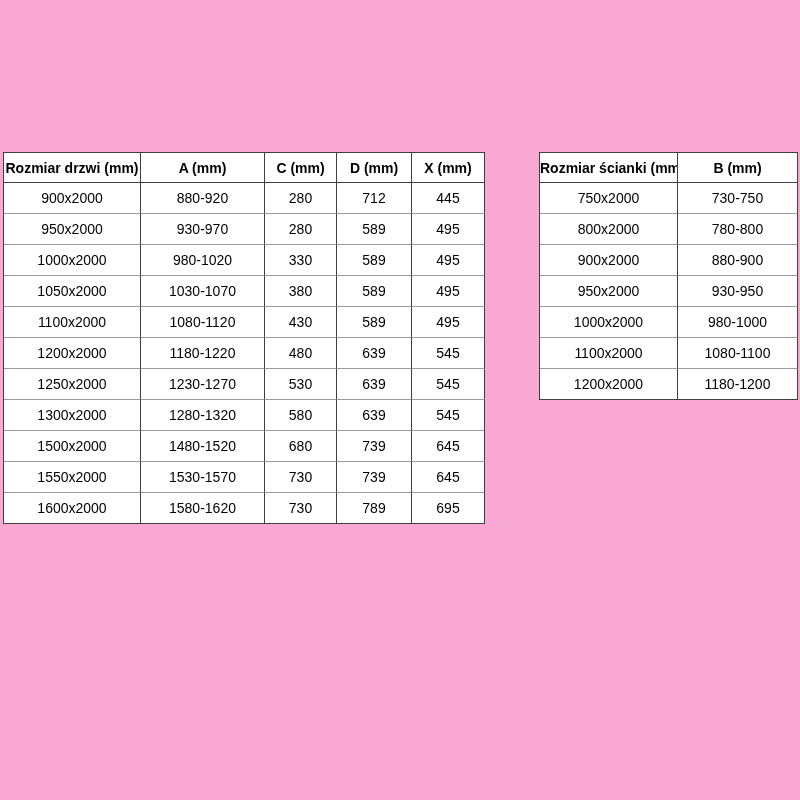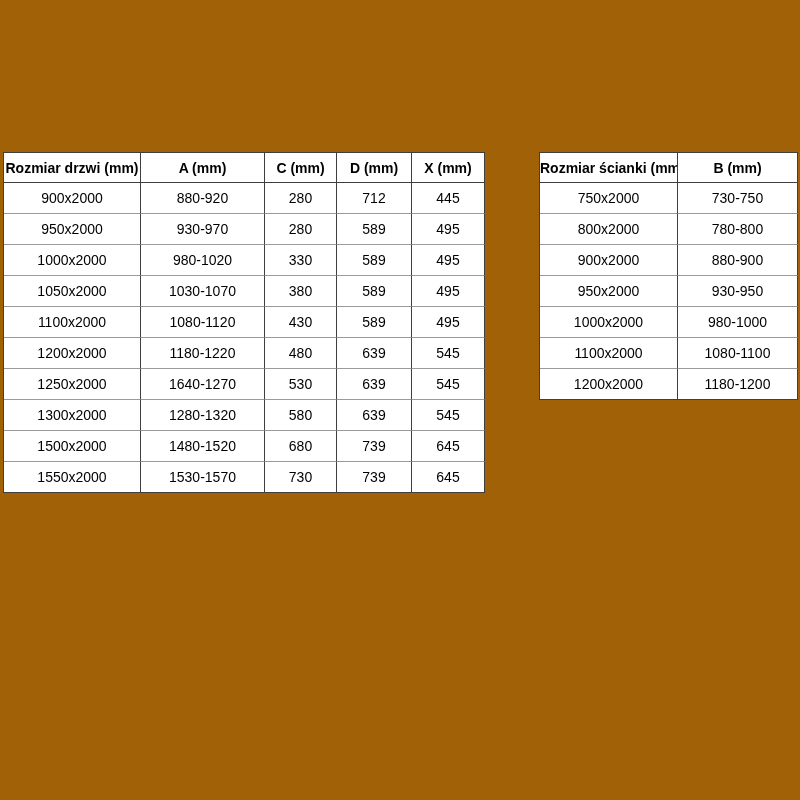--- a/index.html
+++ b/index.html
@@ -5,21 +5,21 @@
   * { box-sizing: border-box; margin: 0; padding: 0; }
   html, body {
     width: 800px; height: 800px;
     background: #ffffff;
     font-family: "Liberation Sans", sans-serif;
     color: #000000;
   }
   .canvas {
     position: relative;
     width: 800px; height: 800px;
-    background: #a16207;
+    background: #f9a8d4;
     overflow: hidden;
     padding-left: 32px;
   }
   table.spec-table {
     position: absolute;
     border-collapse: separate;
     border-spacing: 0;
     table-layout: fixed;
     border-top: 1px solid #3f3f3f;
     border-left: 1px solid #3f3f3f;
@@ -107,21 +107,21 @@
         </tr>
         <tr>
           <td>1200x2000</td>
           <td>1180-1220</td>
           <td>480</td>
           <td>639</td>
           <td>545</td>
         </tr>
         <tr>
           <td>1250x2000</td>
-          <td>1640-1270</td>
+          <td>1230-1270</td>
           <td>530</td>
           <td>639</td>
           <td>545</td>
         </tr>
         <tr>
           <td>1300x2000</td>
           <td>1280-1320</td>
           <td>580</td>
           <td>639</td>
           <td>545</td>
@@ -132,20 +132,27 @@
           <td>680</td>
           <td>739</td>
           <td>645</td>
         </tr>
         <tr>
           <td>1550x2000</td>
           <td>1530-1570</td>
           <td>730</td>
           <td>739</td>
           <td>645</td>
+        </tr>
+        <tr>
+          <td>1600x2000</td>
+          <td>1580-1620</td>
+          <td>730</td>
+          <td>789</td>
+          <td>695</td>
         </tr>
       </tbody>
   </table>
 
   <table id="table-walls" class="spec-table">
     <colgroup>
       <col style="width:138px">
       <col style="width:120px">
     </colgroup>
     <thead>

